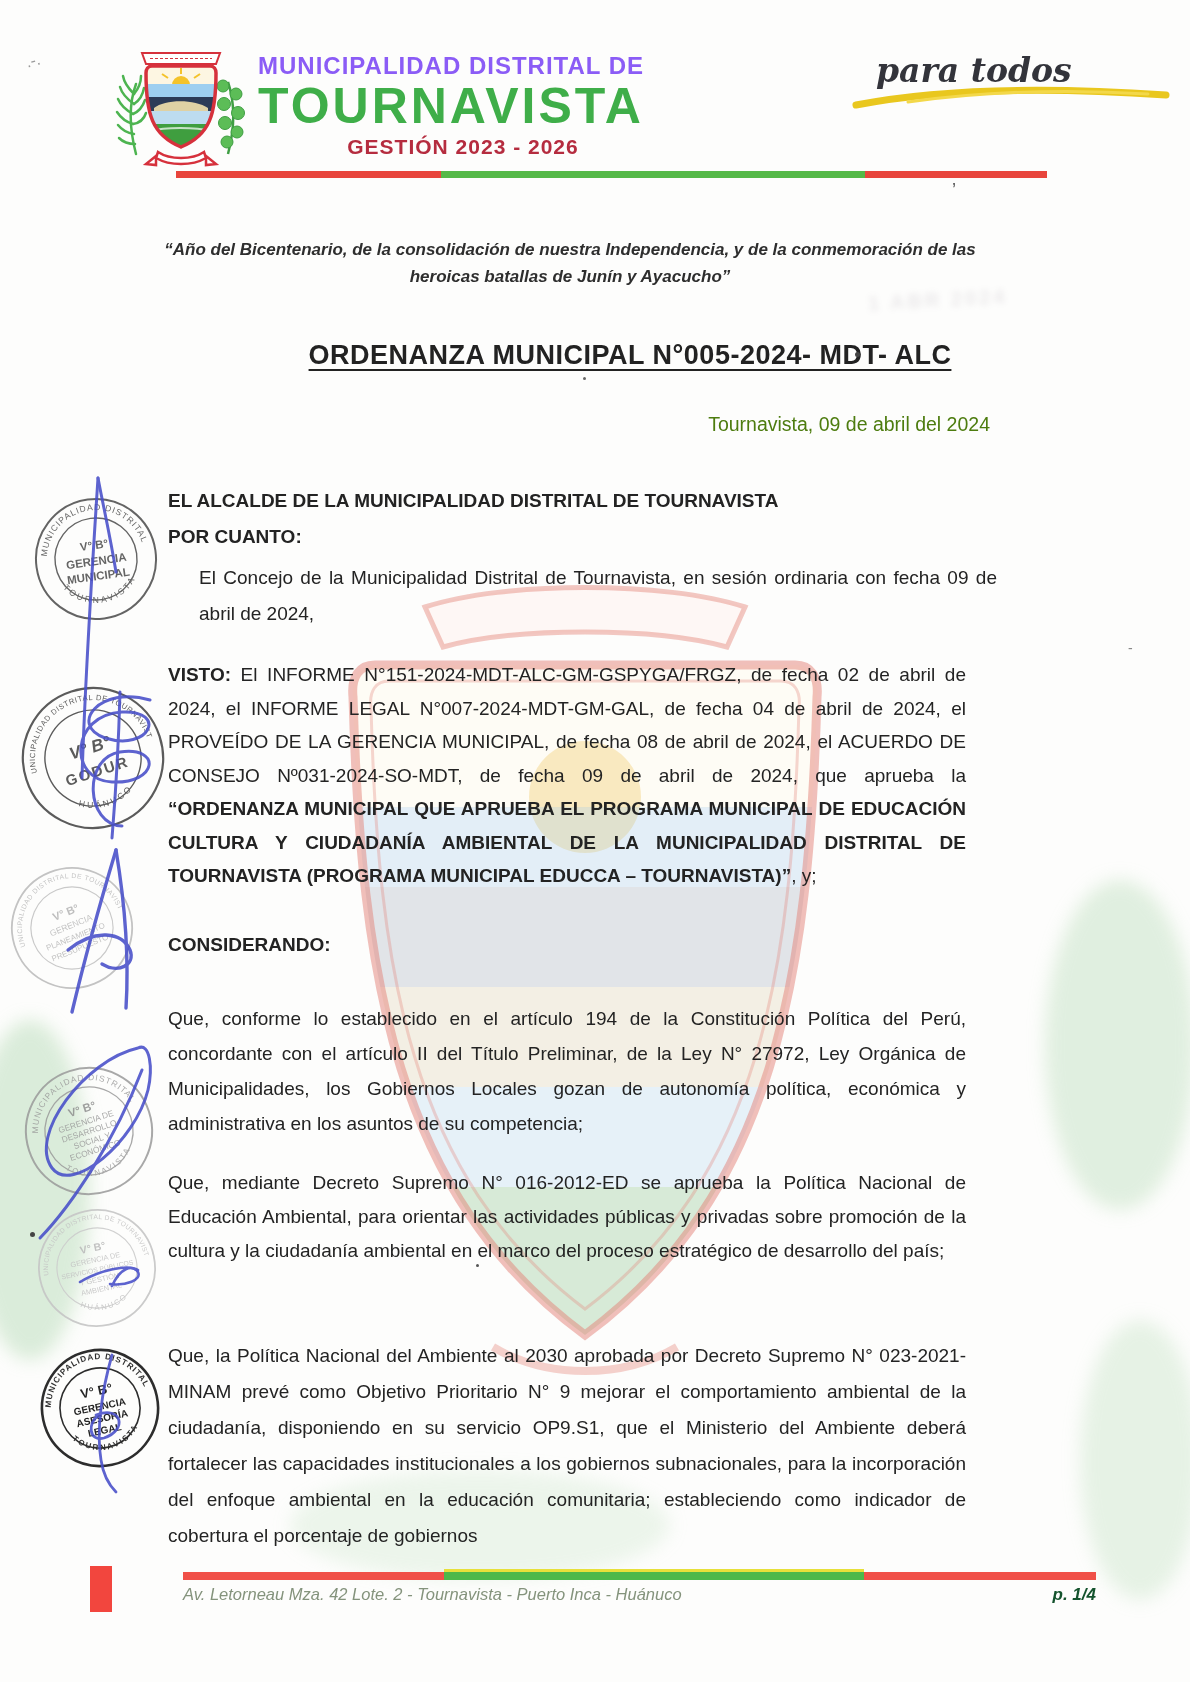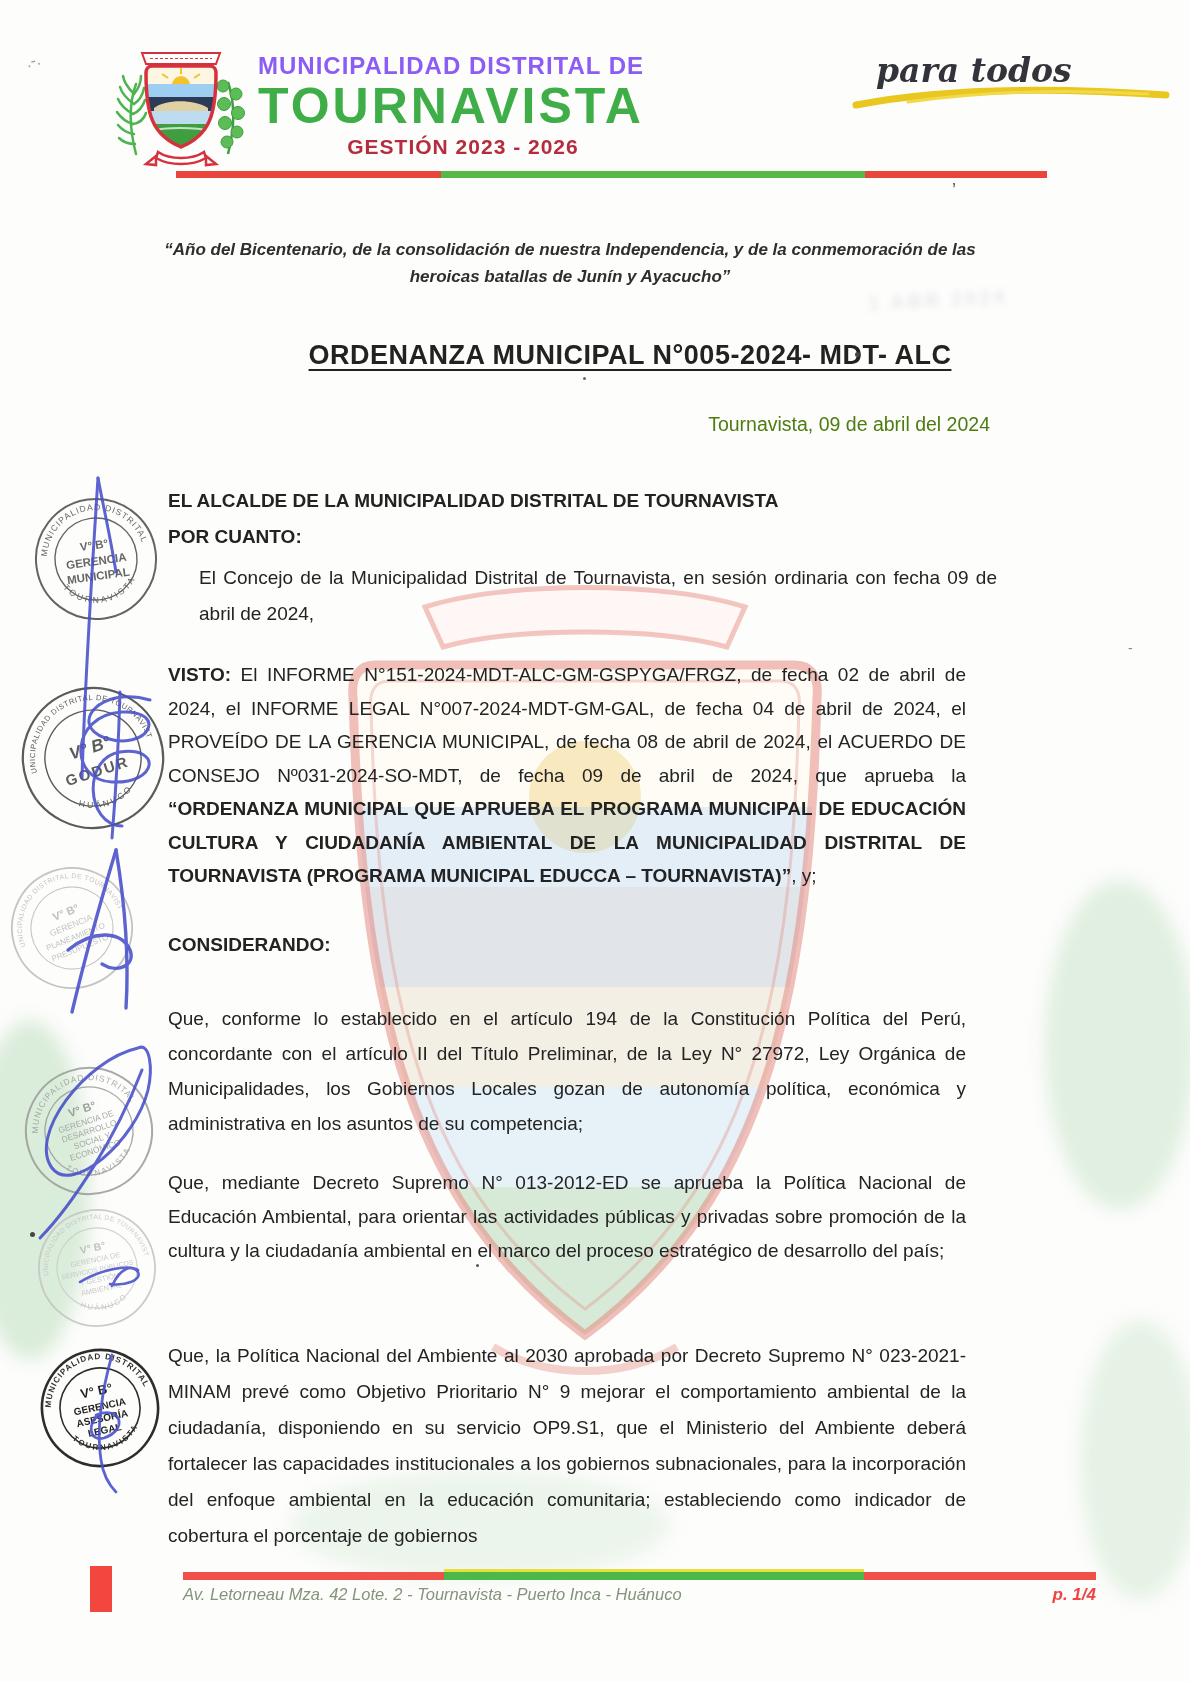--- a/index.html
+++ b/index.html
@@ -29,21 +29,21 @@
   .para { width:798px; font-size:19px; text-align:justify; color:#232323; }
   .b { font-weight:700; }
 
   
   .stamp { position:absolute; overflow:visible; }
   .stamp text { font-family:"Liberation Sans", sans-serif; }
   .ring { fill:none; }
 
   
   .footer-address { font-size:16.5px; font-style:italic; color:#84937c; }
-  .footer-page { font-size:17px; font-style:italic; font-weight:700; color:#ef4444; }
+  .footer-page { font-size:17px; font-style:italic; font-weight:700; color:#14532d; }
 
   .speck { position:absolute; border-radius:50%; background:#444; }
   .blob { position:absolute; border-radius:50%; filter:blur(9px); }
   .smudge { position:absolute; filter:blur(3px); opacity:.16; color:#8a7f8f; font-weight:700; letter-spacing:3px; transform:rotate(-3deg); font-size:20px; }
 </style>
 </head>
 <body>
 
 <div class="page">
 
@@ -159,21 +159,21 @@
 
   <div class="abs para b" style="left:168px; top:490px;">EL ALCALDE DE LA MUNICIPALIDAD DISTRITAL DE TOURNAVISTA</div>
   <div class="abs para b" style="left:168px; top:526px;">POR CUANTO:</div>
   <div class="abs para" style="left:168px; top:560px; line-height:36px;margin-left:31px;">El Concejo de la Municipalidad Distrital de Tournavista, en sesión ordinaria con fecha 09 de abril de 2024,</div>
 
   <div class="abs para" style="left:168px; top:658px; line-height:33.5px;"><span class="b">VISTO:</span><span> El INFORME N°151-2024-MDT-ALC-GM-GSPYGA/FRGZ, de fecha 02 de abril de 2024, el INFORME LEGAL N°007-2024-MDT-GM-GAL, de fecha 04 de abril de 2024, el PROVEÍDO DE LA GERENCIA MUNICIPAL, de fecha 08 de abril de 2024, el ACUERDO DE CONSEJO Nº031-2024-SO-MDT, de fecha 09 de abril de 2024, que aprueba la </span><span class="b">“ORDENANZA MUNICIPAL QUE APRUEBA EL PROGRAMA MUNICIPAL DE EDUCACIÓN CULTURA Y CIUDADANÍA AMBIENTAL DE LA MUNICIPALIDAD DISTRITAL DE TOURNAVISTA (PROGRAMA MUNICIPAL EDUCCA – TOURNAVISTA)”</span><span>, y;</span></div>
 
   <div class="abs para b" style="left:168px; top:934px;">CONSIDERANDO:</div>
 
   <div class="abs para" style="left:168px; top:1001px; line-height:35px;">Que, conforme lo establecido en el artículo 194 de la Constitución Política del Perú, concordante con el artículo II del Título Preliminar, de la Ley N° 27972, Ley Orgánica de Municipalidades, los Gobiernos Locales gozan de autonomía política, económica y administrativa en los asuntos de su competencia;</div>
-  <div class="abs para" style="left:168px; top:1166px; line-height:34px;">Que, mediante Decreto Supremo N° 013-2012-ED se aprueba la Política Nacional de Educación Ambiental, para orientar las actividades públicas y privadas sobre promoción de la cultura y la ciudadanía ambiental en el marco del proceso estratégico de desarrollo del país;</div>
+  <div class="abs para" style="left:168px; top:1166px; line-height:34px;">Que, mediante Decreto Supremo N° 016-2012-ED se aprueba la Política Nacional de Educación Ambiental, para orientar las actividades públicas y privadas sobre promoción de la cultura y la ciudadanía ambiental en el marco del proceso estratégico de desarrollo del país;</div>
   <div class="abs para" style="left:168px; top:1338px; line-height:36px;">Que, la Política Nacional del Ambiente al 2030 aprobada por Decreto Supremo N° 023-2021-MINAM prevé como Objetivo Prioritario N° 9 mejorar el comportamiento ambiental de la ciudadanía, disponiendo en su servicio OP9.S1, que el Ministerio del Ambiente deberá fortalecer las capacidades institucionales a los gobiernos subnacionales, para la incorporación del enfoque ambiental en la educación comunitaria; estableciendo como indicador de cobertura el porcentaje de gobiernos</div>
 
   <svg class="stamp" style="left:32px; top:495px; transform:rotate(-8deg);" width="128" height="128" viewBox="0 0 128 128">
     <defs>
       <path id="s1t" d="M 15,64 A 49,49 0 0 1 113,64"></path>
       <path id="s1b" d="M 20,64 A 44,44 0 0 0 108,64"></path>
     </defs>
     <g opacity="0.78">
       <circle class="ring" cx="64" cy="64" r="60" stroke="#3a3a3a" stroke-width="2"></circle>
       <circle class="ring" cx="64" cy="64" r="41" stroke="#3a3a3a" stroke-width="1.4"></circle>

